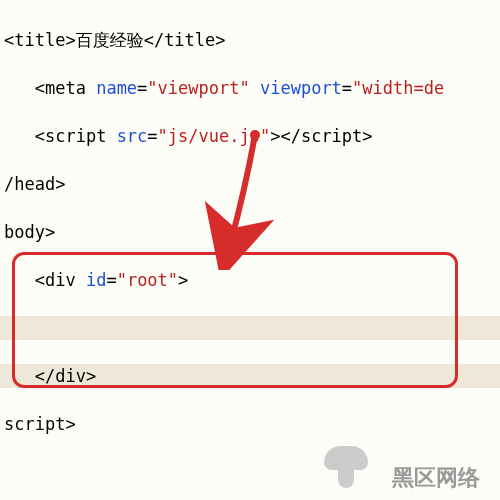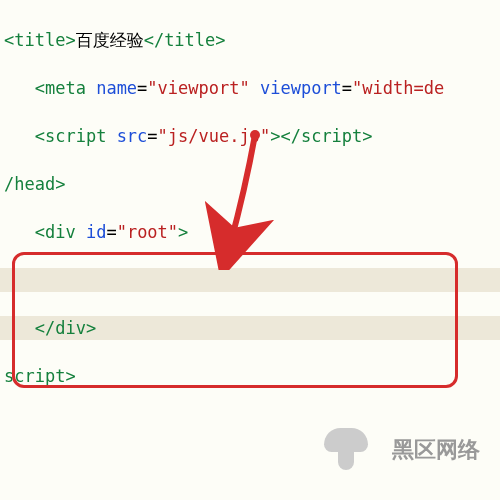--- a/index.html
+++ b/index.html
@@ -14,21 +14,21 @@
     overflow: hidden;
     position: relative;
   }
   .code-area {
     padding: 4px 0;
     white-space: pre;
   }
   .line {
     padding: 0 4px;
   }
-  .tag { color: #15803d; }
+  .tag { color: #000000; }
   .attr { color: #1d4ed8; }
   .val { color: #ba2121; }
   .hl {
     background: #ede8d9;
     display: block;
     width: 100%;
   }
   .spacer {
     height: 24px;
   }
@@ -43,23 +43,23 @@
   }
   .arrow {
     position: absolute;
     left: 205px;
     top: 130px;
     pointer-events: none;
   }
   .watermark {
     position: absolute;
     right: 20px;
-    bottom: 28px;
+    bottom: 10px;
     display: flex;
-    align-items: center;
+    align-items: flex-end;
     gap: 24px;
   }
   .mushroom {
     width: 44px;
     height: 44px;
     position: relative;
   }
   .mushroom-cap {
     width: 44px;
     height: 24px;
@@ -81,20 +81,21 @@
   }
 </style>
 </head>
 <body>
 
 <div class="code-area">
 <div class="line"><span class="tag">&lt;title&gt;</span><span>百度经验</span><span class="tag">&lt;/title&gt;</span></div>
 <div class="line">   <span class="tag">&lt;meta</span> <span class="attr">name</span>=<span class="val">"viewport"</span> <span class="attr">viewport</span>=<span class="val">"width=de</span></div>
 <div class="line">   <span class="tag">&lt;script</span> <span class="attr">src</span>=<span class="val">"js/vue.js"</span><span class="tag">&gt;&lt;/</span><span class="tag">script&gt;</span></div>
 <div class="line"><span class="tag">/head&gt;</span></div>
+<div class="line"><span class="tag">body&gt;</span></div>
 <div class="line">   <span class="tag">&lt;div</span> <span class="attr">id</span>=<span class="val">"root"</span><span class="tag">&gt;</span></div>
 <div class="spacer hl"></div>
 <div class="line hl">   <span class="tag">&lt;/div&gt;</span></div>
 <div class="line"><span class="tag">script&gt;</span></div>
 
 
 
 
 
 

